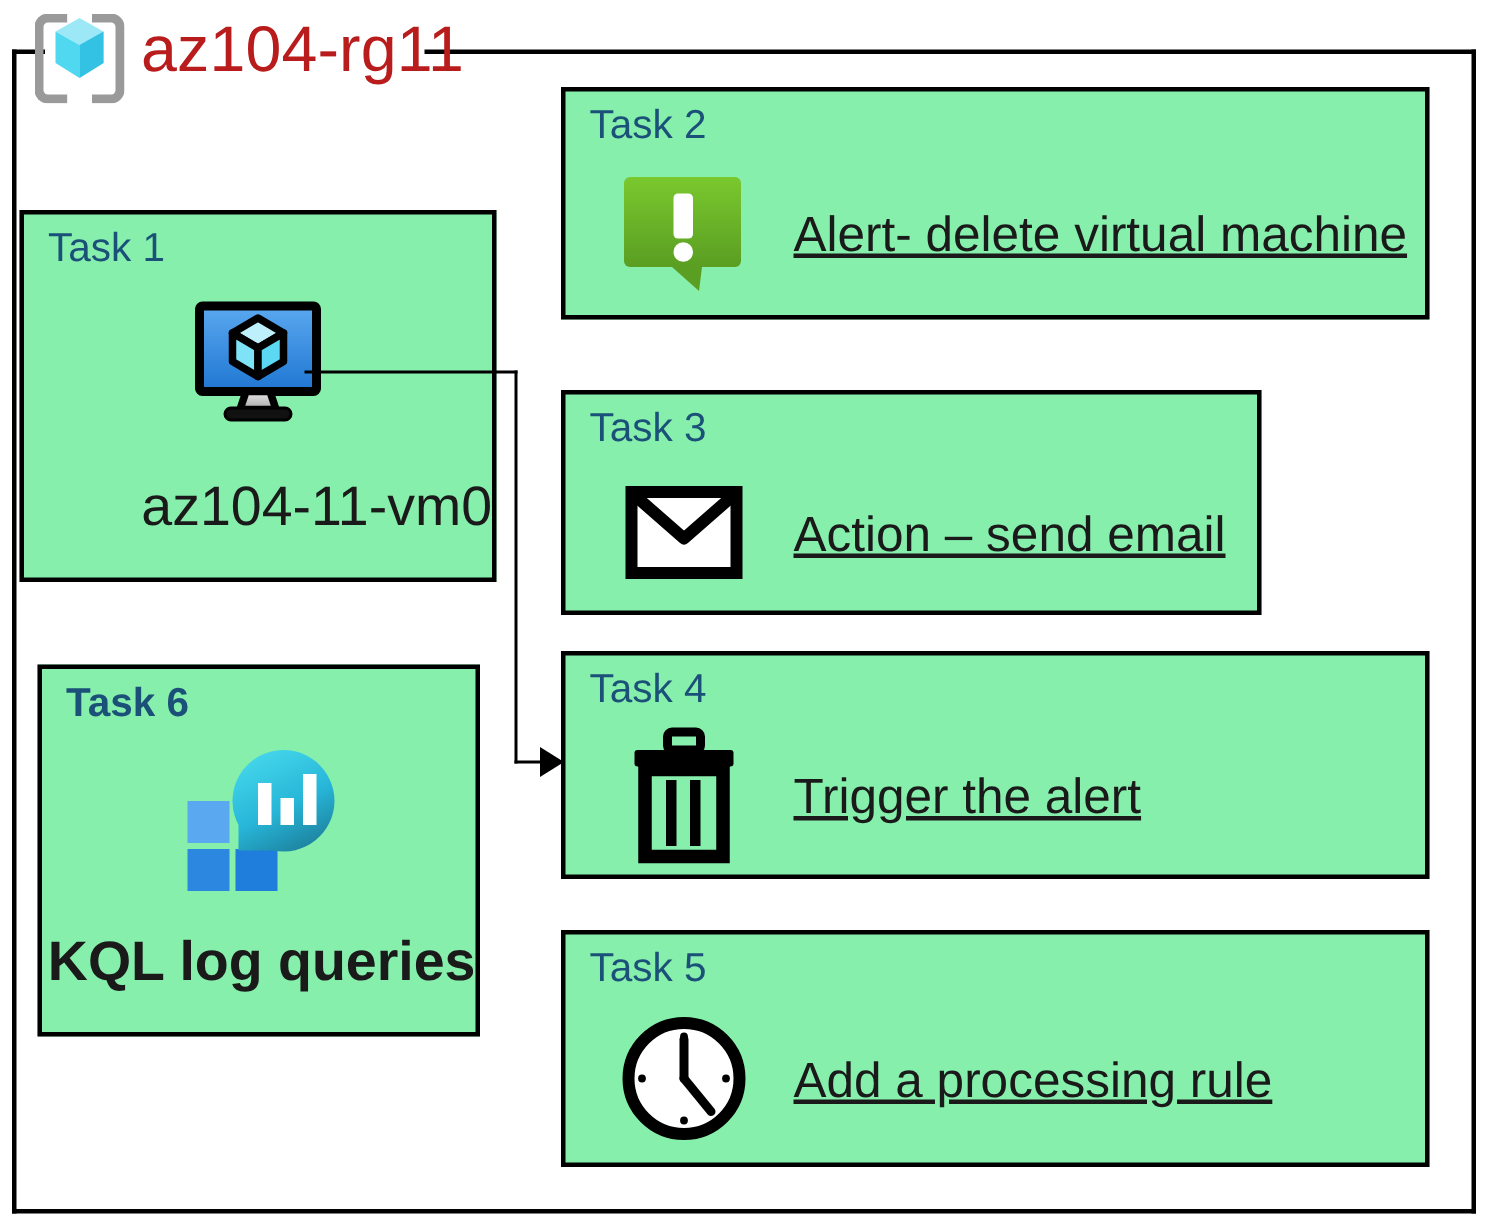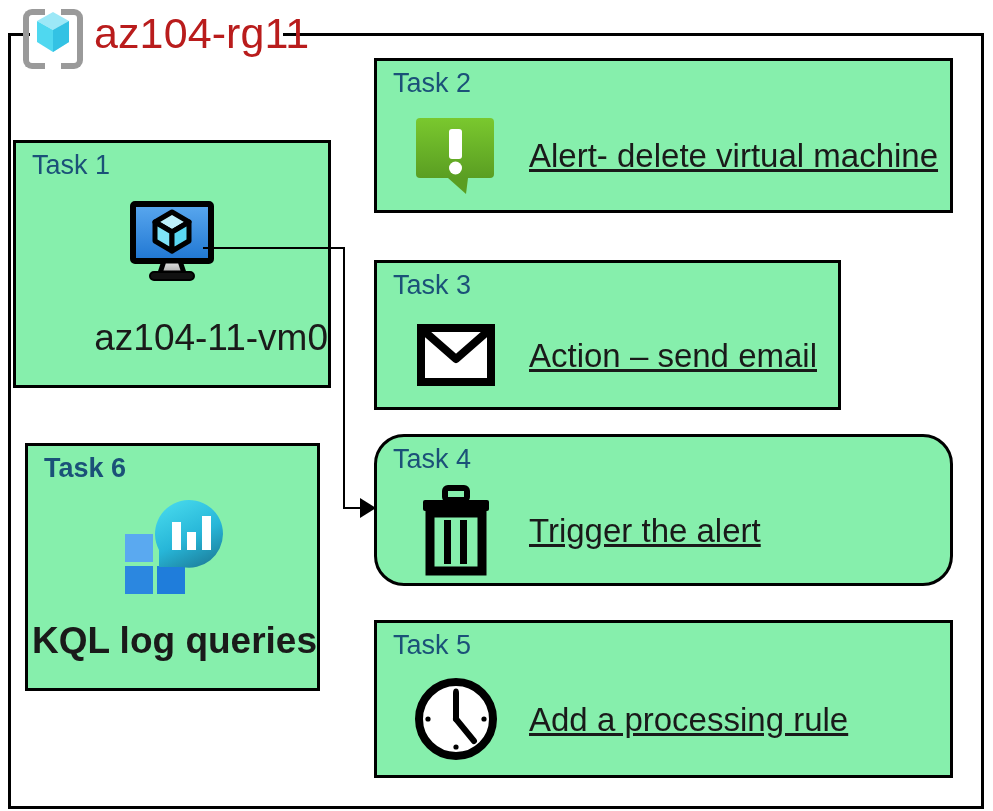--- a/index.html
+++ b/index.html
@@ -197,21 +197,21 @@
       <div class="icon-slot">
         <svg width="78" height="62" viewBox="0 0 78 62">
           <rect x="4" y="4" width="70" height="54" fill="#ffffff" stroke="#000" stroke-width="8"></rect>
           <path d="M7 7 L39 35 L71 7" fill="none" stroke="#000" stroke-width="8" stroke-linejoin="round"></path>
         </svg>
       </div>
       <div class="card-text">Action – send email</div>
     </div>
   </div>
 
-  <div class="card horiz" style="left:374px;top:434px;width:579px;height:152px;border-radius:30px;">
+  <div class="card horiz" style="left:374px;top:434px;width:579px;height:152px;">
     <div class="task-label">Task 4</div>
     <div class="row">
       <div class="icon-slot">
         <svg width="74" height="88" viewBox="0 0 74 88">
           <rect x="26" y="2" width="22" height="12" rx="3" fill="none" stroke="#000" stroke-width="6"></rect>
           <rect x="4" y="14" width="66" height="11" rx="2" fill="#000"></rect>
           <path d="M11 27 h52 v58 h-52 z" fill="none" stroke="#000" stroke-width="9"></path>
           <rect x="25" y="34" width="7" height="44" fill="#000"></rect>
           <rect x="41" y="34" width="7" height="44" fill="#000"></rect>
         </svg>

